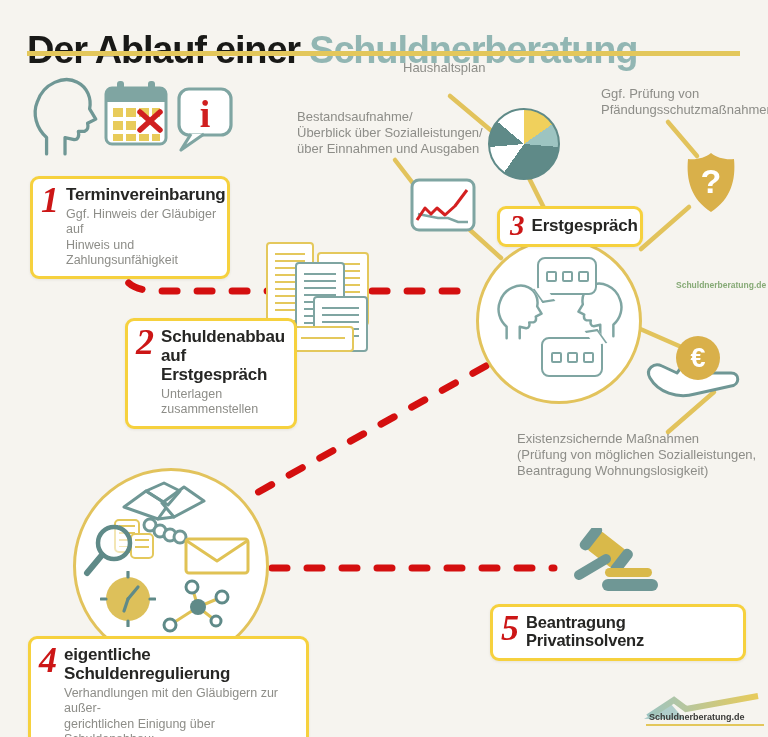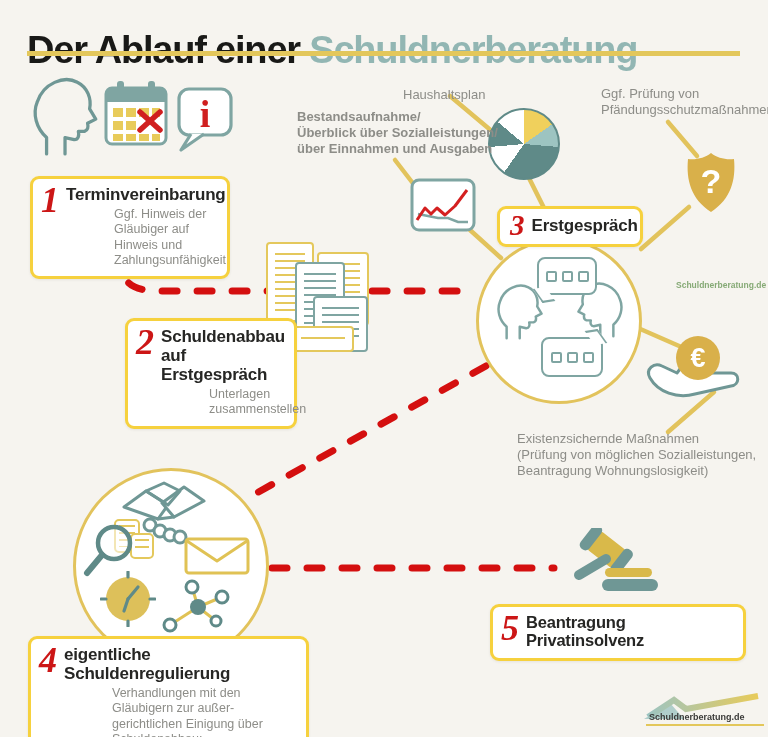--- a/index.html
+++ b/index.html
@@ -15,21 +15,21 @@
   .abs{position:absolute;}
   .ann{position:absolute;font-size:13px;line-height:16px;color:#8d8d88;z-index:4;}
   .ann span{display:block;}
   
   .ybox{position:absolute;background:#fff;border:3px solid #f6d13e;border-radius:9px;
         display:flex;align-items:flex-start;gap:7px;padding:6px 10px 8px 8px;
         box-shadow:0 1px 3px rgba(0,0,0,.07);z-index:6;box-sizing:border-box;}
   .num{font-family:"Liberation Serif",serif;font-style:italic;font-weight:700;
        font-size:36px;line-height:.85;color:#cc1616;flex:0 0 auto;}
   .btitle{font-size:17px;font-weight:700;color:#262624;line-height:1.12;letter-spacing:-.2px;}
-  .bdesc{font-size:12.5px;color:#8d8d88;line-height:1.22;margin-top:3px;margin-left:48px;}
+  .bdesc{font-size:12.5px;color:#8d8d88;line-height:1.22;margin-top:3px;}
   .bdesc span{display:block;}
   
   .bigcircle{position:absolute;border:3.5px solid #e2c35c;border-radius:50%;background:#fff;z-index:3;}
   
   .doc{position:absolute;background:#fff;border-radius:4px;z-index:4;box-sizing:border-box;padding:9px 7px;}
   .doc.y{border:2px solid #e4c85c;}
   .doc.t{border:2px solid #7fa5a2;}
   .doc .lines{width:100%;height:100%;}
   .doc.y .lines{background:repeating-linear-gradient(to bottom,#e4c85c 0 2px,transparent 2px 7px);}
   .doc.t .lines{background:repeating-linear-gradient(to bottom,#7fa5a2 0 2px,transparent 2px 7px);}
@@ -109,24 +109,24 @@
         <line x1="56" y1="32" x2="36" y2="50"></line>
     </g>
   </svg>
 
   <svg class="abs" style="left:176px;top:86px;z-index:2;" width="58" height="68" viewBox="0 0 58 68">
     <rect x="3" y="3" width="52" height="46" rx="10" fill="#fff" stroke="#7fa5a2" stroke-width="3.2"></rect>
     <path d="M15 48 L5 64 L28 48" fill="#fff" stroke="#7fa5a2" stroke-width="3.2" stroke-linejoin="round"></path>
     <text x="29" y="41" text-anchor="middle" font-family="Liberation Serif, serif" font-weight="700" font-size="38" fill="#d01f1f">i</text>
   </svg>
 
-  <div class="ann" style="left:403px;top:87px;">
+  <div class="ann" style="left:403px;top:60px;">
     <span>Haushaltsplan</span>
   </div>
-  <div class="ann" style="left:297px;top:109px;font-weight:bold;">
+  <div class="ann" style="left:297px;top:109px;">
     <span>Bestandsaufnahme/</span>
     <span>Überblick über Sozialleistungen/</span>
     <span>über Einnahmen und Ausgaben</span>
   </div>
   <div class="ann" style="left:601px;top:86px;">
     <span>Ggf. Prüfung von</span>
     <span>Pfändungsschutzmaßnahmen</span>
   </div>
   <div class="ann" style="left:517px;top:431px;">
     <span>Existenzsichernde Maßnahmen</span>

